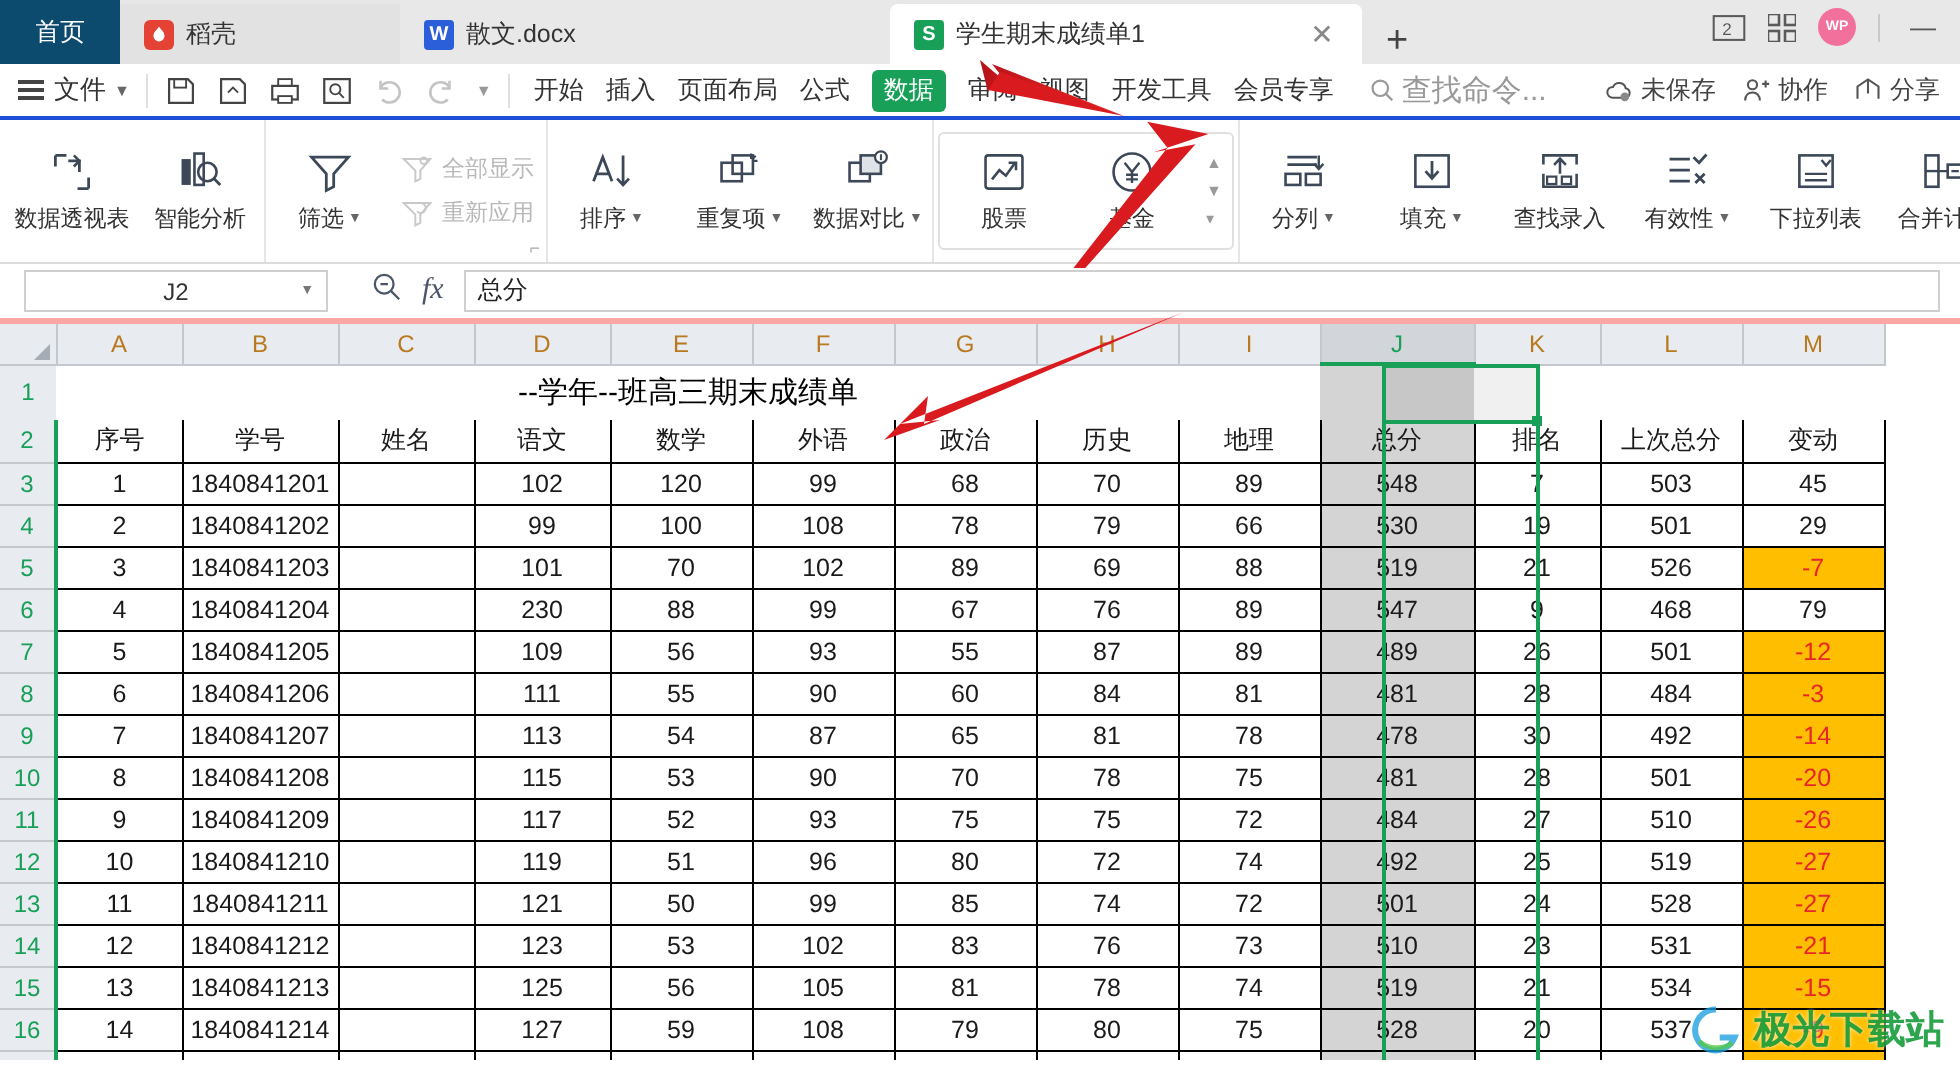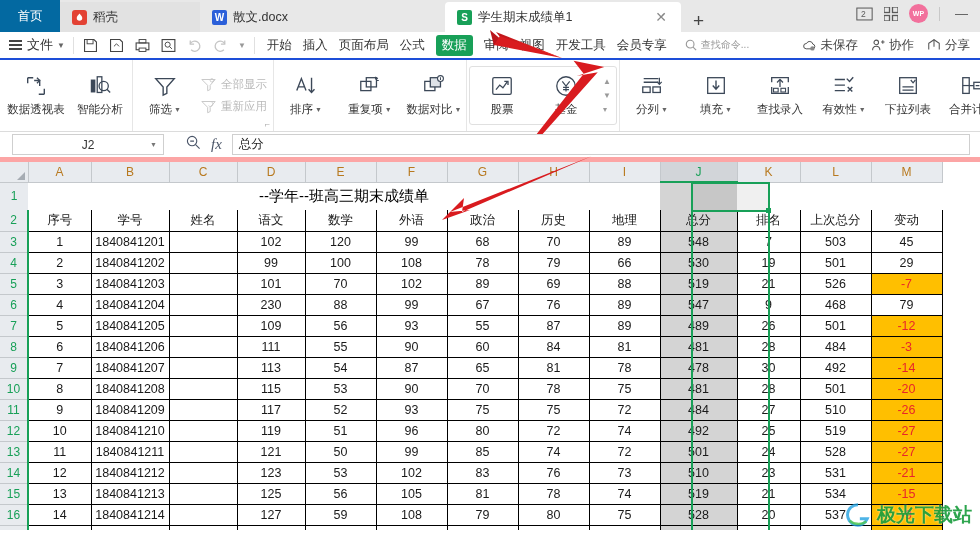--- a/index.html
+++ b/index.html
@@ -24,21 +24,21 @@
     display: flex;
     align-items: center;
     gap: 6px;
     padding: 0 12px;
     font-size: 12.5px;
     color: #333;
     position: relative;
     min-width: 60px;
   }
   .doc-tab.home {
-    background: #0369a1;
+    background: #0c4a6e;
     color: #fff;
     width: 50px;
     justify-content: center;
     padding: 0;
     height: 32px;
   }
   .doc-tab.t-daoke { background: #e2e2e2; width: 140px; }
   .doc-tab.t-docx  { background: #e8e8e8; width: 245px; }
   .doc-tab.active  { background: #fff; width: 236px; border-top-left-radius: 4px; border-top-right-radius: 4px; }
   .tab-ico {
@@ -84,21 +84,21 @@
   .qicons { display: flex; align-items: center; gap: 9px; }
   .qicon { width: 17px; height: 17px; color: #444; cursor: pointer; display: block; }
   .qicon.dim { color: #c4c4c4; }
   .menus { display: flex; align-items: center; gap: 11px; margin-left: 4px; }
   .menu-item { cursor: pointer; white-space: nowrap; }
   .menu-item.active {
     background: #18a058; color: #fff; border-radius: 3px; padding: 2px 6px;
   }
   .searchbox {
     display: flex; align-items: center; gap: 4px; margin-left: 18px;
-    color: #999; font-size: 10px; cursor: text;
+    color: #999; font-size: 15px; cursor: text;
   }
   .menurow-right {
     margin-left: auto; display: flex; align-items: center; gap: 13px;
     padding-right: 10px; font-size: 12.5px; color: #444;
   }
   .mr-item { display: flex; align-items: center; gap: 4px; cursor: pointer; white-space: nowrap; }
 
   
   .ribbon {
     height: 72px; background: #fff; display: flex; align-items: stretch;
@@ -123,21 +123,21 @@
     border: 1px solid #e0e0e0; border-radius: 3px; margin: 6px 2px;
     display: flex; align-items: stretch;
   }
   .spin { display: flex; flex-direction: column; justify-content: center; gap: 5px;
           padding: 0 5px; color: #9a9a9a; font-size: 8px; }
   .corner-arrow { position: absolute; right: 3px; bottom: 2px; font-size: 9px; color: #aaa; }
 
   
   .fbar {
     height: 30px; background: #fff; display: flex; align-items: center;
-    border-bottom: 5px solid #fca5a5; padding: 0 4px;
+    border-bottom: 3px solid #fca5a5; padding: 0 4px;
   }
   .namebox {
     width: 152px; height: 21px; border: 1px solid #cfcfcf; background: #fff;
     display: flex; align-items: center; justify-content: center;
     font-size: 12px; color: #333; position: relative; margin-left: 8px;
   }
   .namebox .nb-caret { position: absolute; right: 6px; font-size: 7px; color: #777; }
   .fx-group { display: flex; align-items: center; gap: 10px; margin: 0 10px 0 22px; color: #4a5568; }
   .fx-txt { font-style: italic; font-family: "Liberation Serif", serif; font-size: 15px; }
   .finput {

